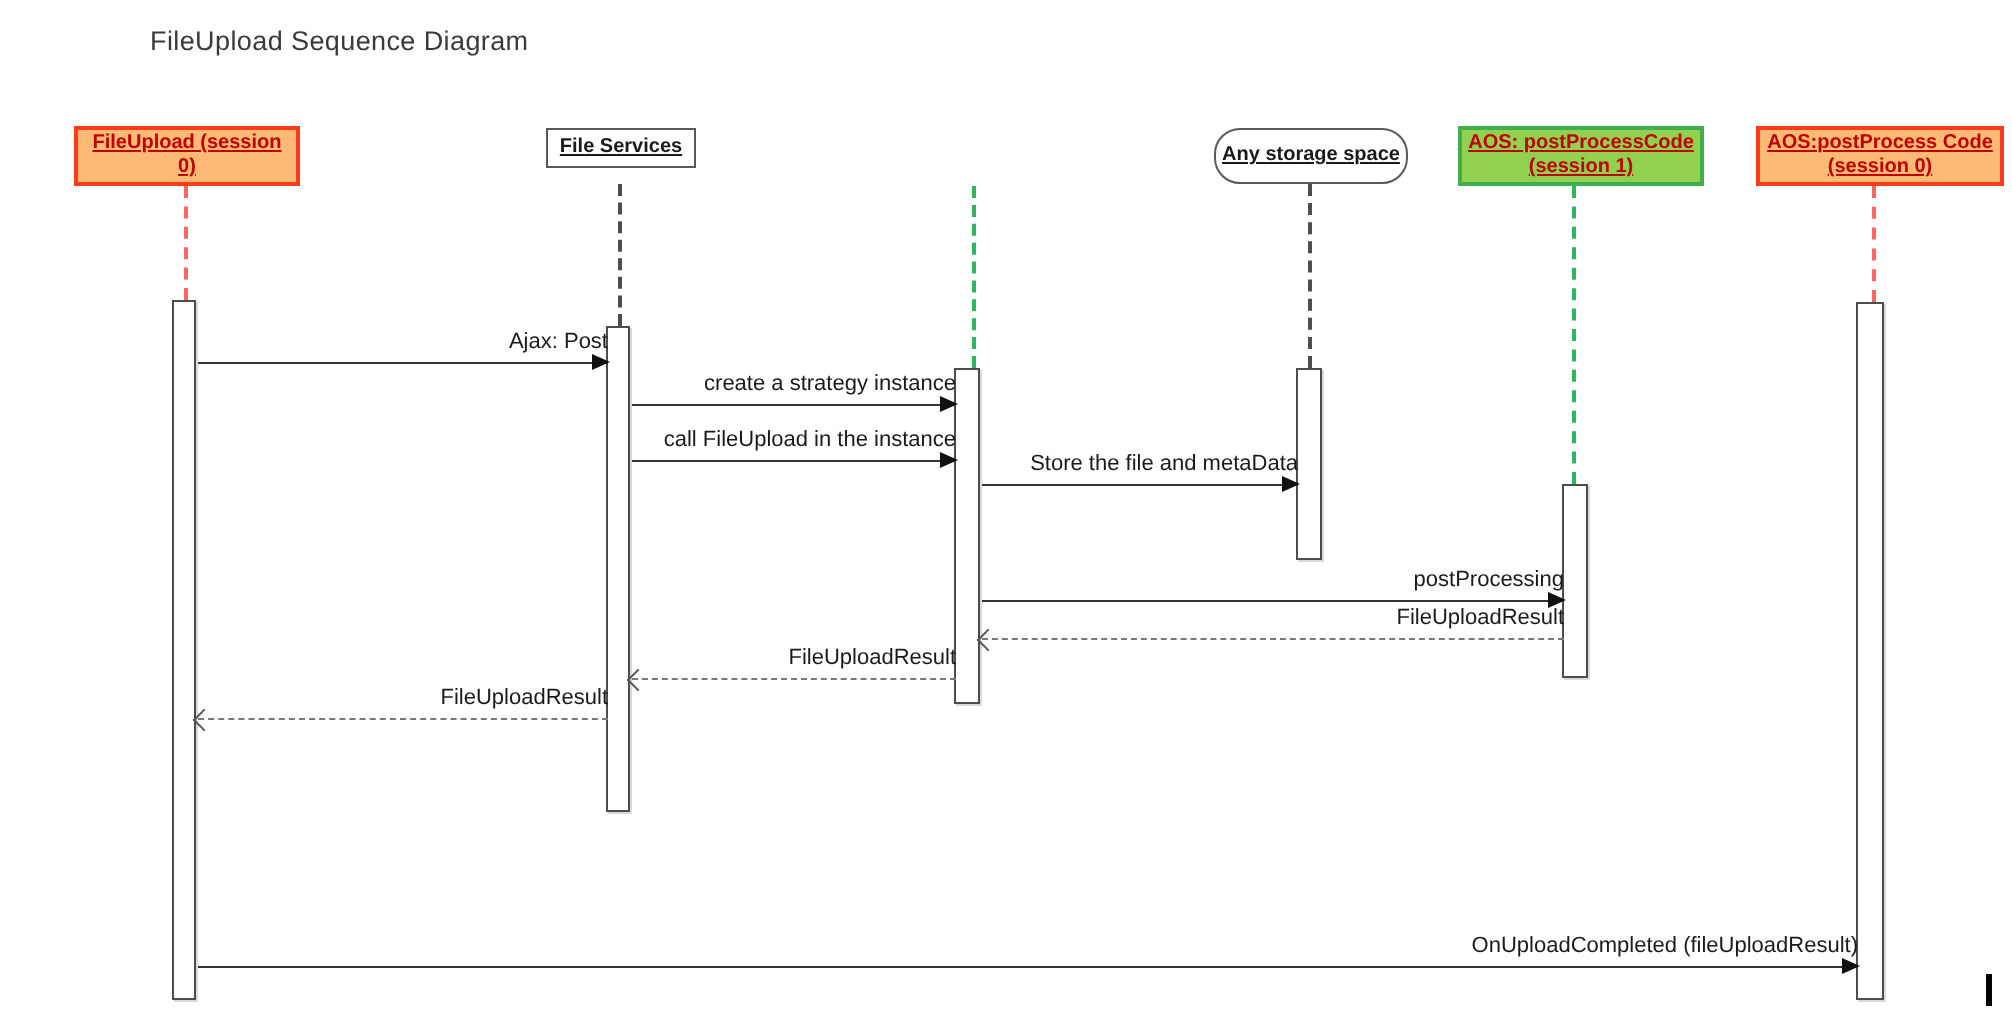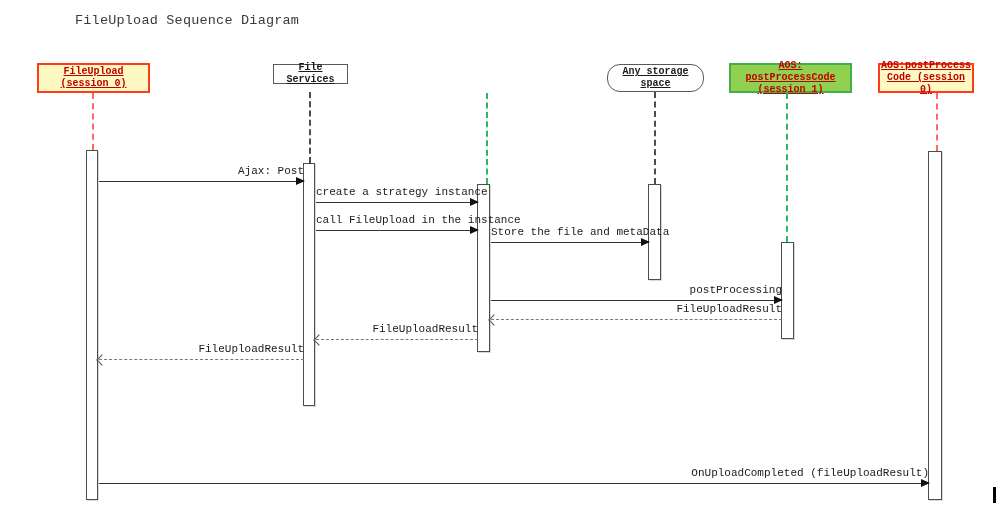--- a/index.html
+++ b/index.html
@@ -1,30 +1,30 @@
 <!DOCTYPE html>
 <html><head>
 <meta charset="utf-8">
 <style>
   html,body{margin:0;padding:0;background:#fff;}
   #canvas{
     position:relative;width:1006px;height:511px;background:#ffffff;overflow:hidden;
-    font-family:Liberation Mono, monospace;
+    font-family:Liberation Sans, sans-serif;
   }
   .title{
     position:absolute;left:75px;top:13px;font-size:13.5px;color:#3a3a3a;letter-spacing:.2px;
   }
   
   .actor{
     position:absolute;height:30px;display:flex;align-items:center;justify-content:center;
     text-align:center;font-size:10px;font-weight:bold;line-height:12px;box-sizing:border-box;
     padding:1px 3px;
   }
   .actor span{text-decoration:underline;}
-  .actor.yellow{background:#fef9c3;border:2px solid #ff3b1d;color:#c00000;}
+  .actor.yellow{background:#fdba74;border:2px solid #ff3b1d;color:#c00000;}
   .actor.green{background:#92d050;border:2px solid #3faf4e;color:#c00000;}
   .actor.plain{background:#ffffff;border:1.5px solid #595959;color:#1a1a1a;}
   
   .lifeline{position:absolute;width:0;border-left:2px dashed #444;}
   .lifeline.red{border-left-color:#ff6666;}
   .lifeline.green{border-left-color:#2eb85c;}
   .lifeline.dark{border-left-color:#4d4d4d;}
   
   .activation{
     position:absolute;background:#ffffff;border:1.4px solid #4d4d4d;box-sizing:border-box;
@@ -60,21 +60,21 @@
   </div>
   <div class="actor plain" style="left:273px;top:64px;width:75px;height:20px;">
     <span>File Services</span>
   </div>
   <div class="actor plain" style="left:607px;top:64px;width:97px;height:28px;border-radius:13px;">
     <span>Any storage space</span>
   </div>
   <div class="actor green" style="left:729px;top:63px;width:123px;align-items:center;">
     <span>AOS: postProcessCode (session 1)</span>
   </div>
-  <div class="actor yellow" style="left:878px;top:63px;width:96px;justify-content:center;">
+  <div class="actor yellow" style="left:878px;top:63px;width:124px;justify-content:center;">
     <span>AOS:postProcess Code (session 0)</span>
   </div>
 
   <div class="lifeline red" style="left:92px;top:93px;height:57px;"></div>
   <div class="lifeline dark" style="left:309px;top:92px;height:71px;"></div>
   <div class="lifeline green" style="left:486px;top:93px;height:91px;"></div>
   <div class="lifeline dark" style="left:654px;top:92px;height:92px;"></div>
   <div class="lifeline green" style="left:786px;top:93px;height:149px;"></div>
   <div class="lifeline red" style="left:936px;top:93px;height:58px;"></div>
 

